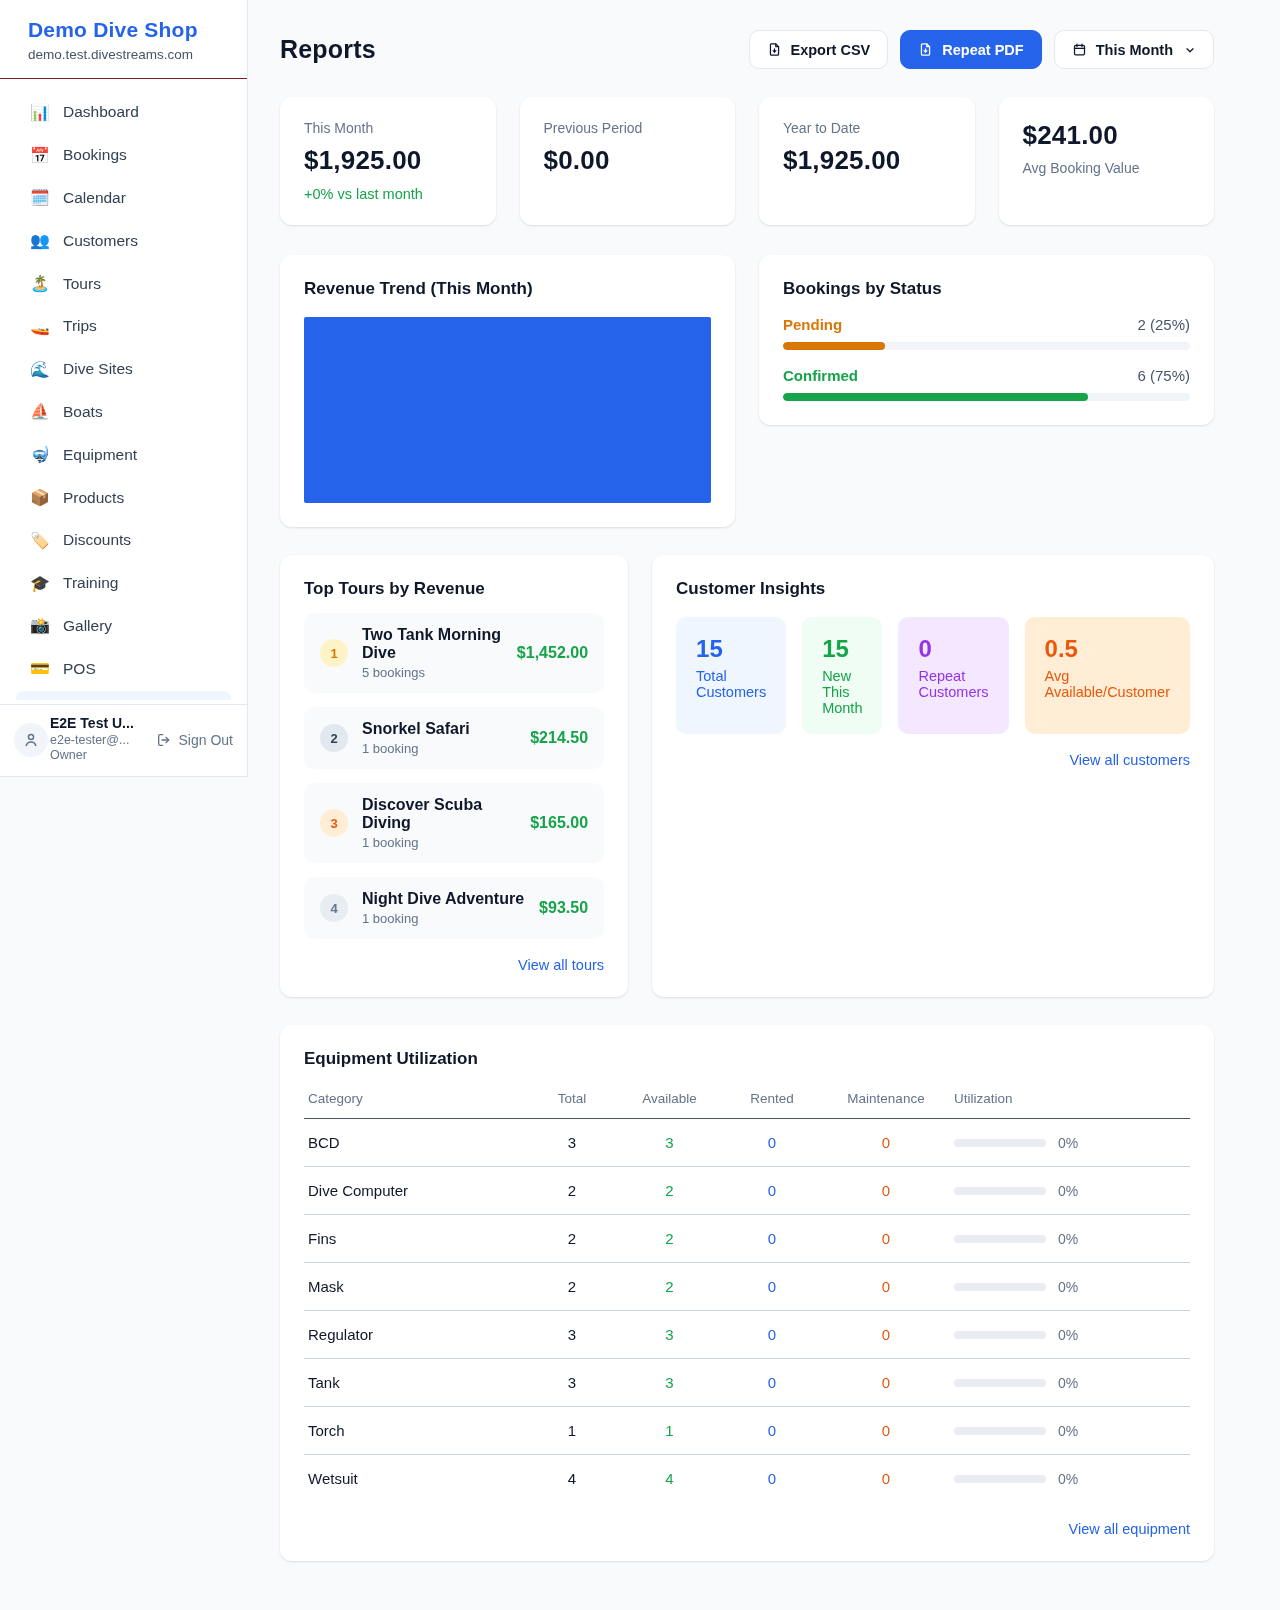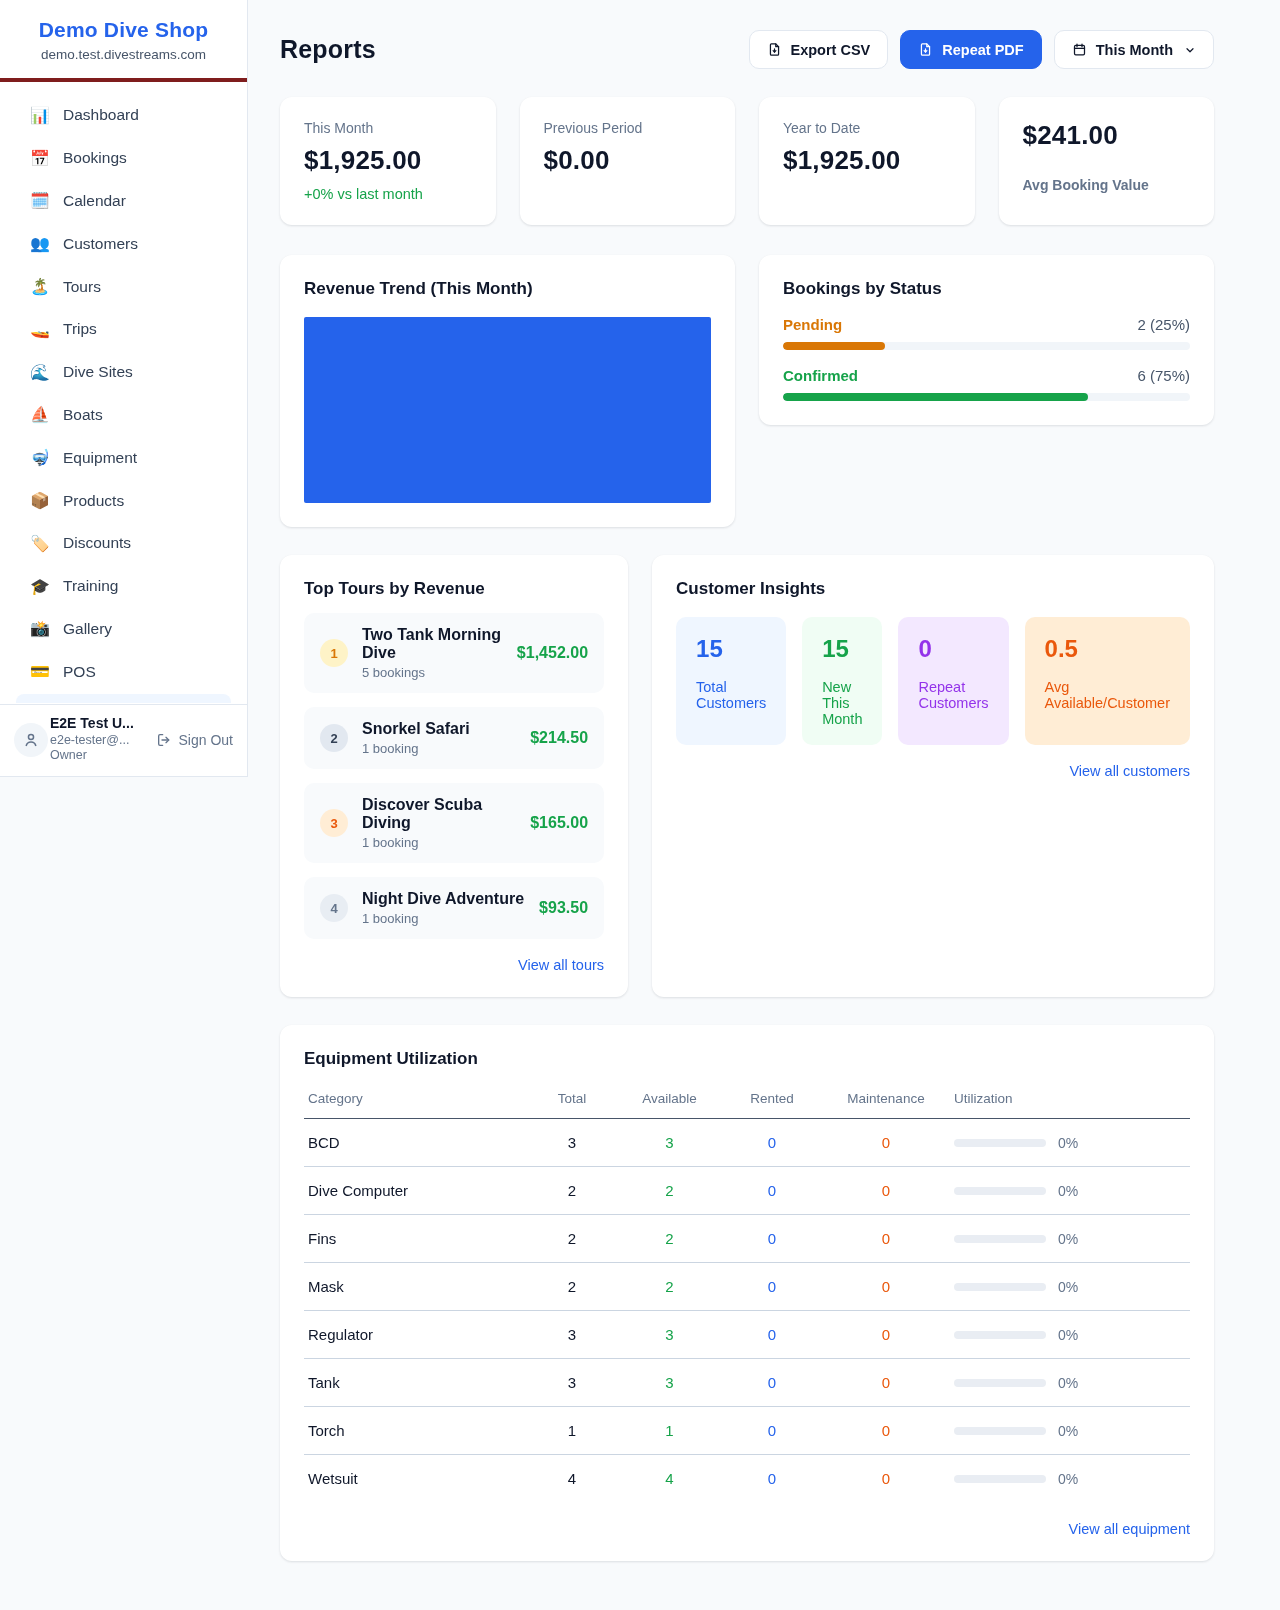--- a/index.html
+++ b/index.html
@@ -7,21 +7,21 @@
   body {
     font-family:"Liberation Sans","DejaVu Sans",sans-serif;
     background:#f8fafc; color:#0f172a; height:1610px; position:relative;
   }
   
   .sidebar {
     position:absolute; left:0; top:0; width:248px; height:777px;
     background:#fff; border-right:1px solid #e2e8f0; border-bottom:1px solid #e2e8f0;
     display:flex; flex-direction:column;
   }
-  .brand { padding:18px 8px 16px; border-bottom:4px solid #7f1d1d;text-align:center; }
+  .brand { padding:18px 28px 16px; border-bottom:1px solid #7f1d1d; }
   .brand-name { font-size:21px; font-weight:bold; color:#2563eb; letter-spacing:.2px; }
   .brand-domain { font-size:13.5px; color:#475569; margin-top:5px; }
   .nav { padding:12px 8px 0; flex:1; overflow:hidden; }
   .nav-item {
     display:flex; align-items:center; gap:13px; padding:10px 14px 10px 22px;
     border-radius:8px; color:#334155; font-size:15.5px; cursor:pointer; height:42.8px;
   }
   .nav-item .ico { width:20px; font-size:16px; text-align:center; }
   .nav-active-peek { height:9px; margin:1px 8px 0; background:#eff6ff; border-radius:8px 8px 0 0; }
   .user-footer {
@@ -50,21 +50,21 @@
   
   .card {
     background:#fff; border-radius:12px; box-shadow:0 1px 3px rgba(15,23,42,.07), 0 1px 2px rgba(15,23,42,.05);
     padding:24px;
   }
   .stats-grid { display:grid; grid-template-columns:repeat(4,1fr); gap:24px; margin-bottom:30px; }
   .stat-card { min-height:126px; padding:23px 24px; }
   .stat-label { font-size:14px; color:#64748b; margin-bottom:9px; }
   .stat-value { font-size:26px; font-weight:bold; color:#0f172a; letter-spacing:.2px; }
   .stat-delta { font-size:14.5px; color:#16a34a; margin-top:10px; }
-  .stat-card.flip .stat-label { margin-bottom:0; margin-top:26px;font-weight:bold; }
+  .stat-card.flip .stat-label { margin-bottom:0; margin-top:9px; }
   .grid-2 { display:grid; grid-template-columns:1fr 1fr; gap:24px; margin-bottom:28px; }
   .section-title { font-size:17px; font-weight:bold; color:#0f172a; }
   
   .chart-area { margin-top:18px; height:186px; background:#2563eb; border-radius:2px; }
   .card.self-start { align-self:start; }
   
   .status-group { margin-top:17px; }
   .status-head { display:flex; justify-content:space-between; align-items:baseline; }
   .status-label { font-size:15px; font-weight:bold; }
   .status-count { font-size:15px; color:#475569; }
@@ -81,21 +81,21 @@
     font-size:13px; font-weight:bold; flex:0 0 auto;
   }
   .tour-name { font-size:16px; font-weight:bold; color:#0f172a; }
   .tour-sub { font-size:13px; color:#64748b; margin-top:3px; }
   .tour-amount { margin-left:auto; font-size:16px; font-weight:bold; color:#16a34a; }
   .view-link { display:block; text-align:right; color:#2563eb; font-size:14.5px; margin-top:18px; text-decoration:none; cursor:pointer; }
   
   .insights-grid { display:grid; grid-template-columns:1fr 1fr 1fr 1fr; gap:16px; margin-top:18px; }
   .insight-tile { border-radius:10px; padding:18px 20px; min-height:94px; }
   .insight-value { font-size:24px; font-weight:bold; }
-  .insight-label { font-size:14.5px; margin-top:16px; }
+  .insight-label { font-size:14.5px; margin-top:5px; }
   
   .equip-card { margin-bottom:0; }
   table.equip { width:100%; border-collapse:collapse; margin-top:14px; }
   .equip th {
     font-size:13.5px; font-weight:normal; color:#64748b; text-align:center;
     padding:8px 4px 12px; border-bottom:1px solid #475569;
   }
   .equip th.cat, .equip th.util { text-align:left; }
   .equip td { padding:0 4px; height:48px; border-bottom:1px solid #cbd5e1; font-size:15px; text-align:center; }
   .equip tr:last-child td { border-bottom:none; }

